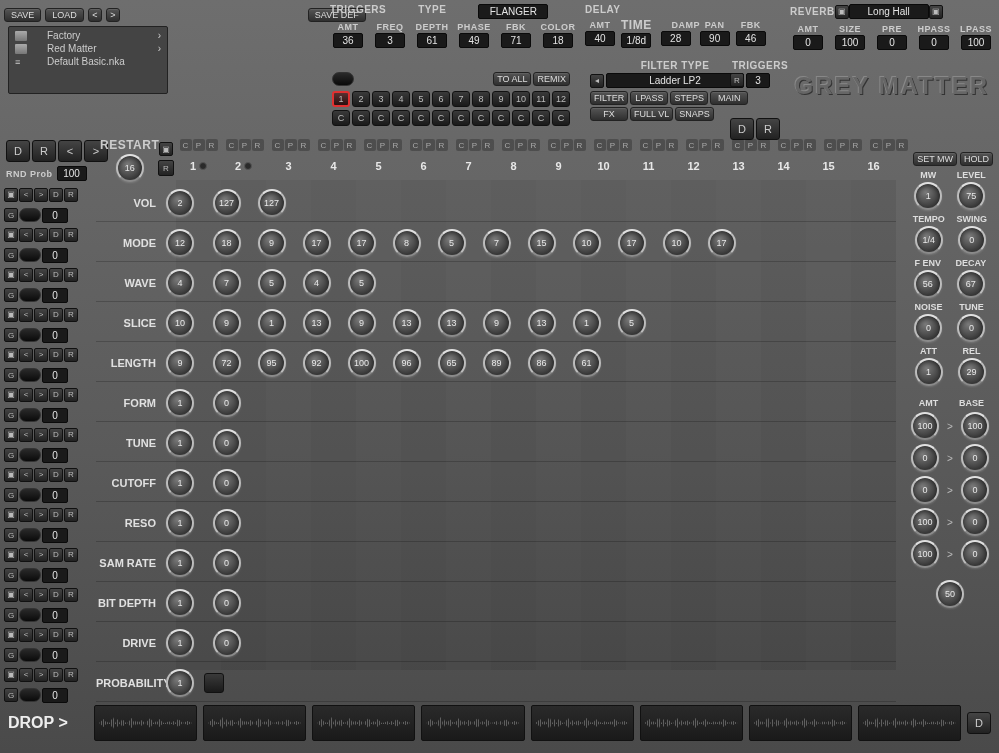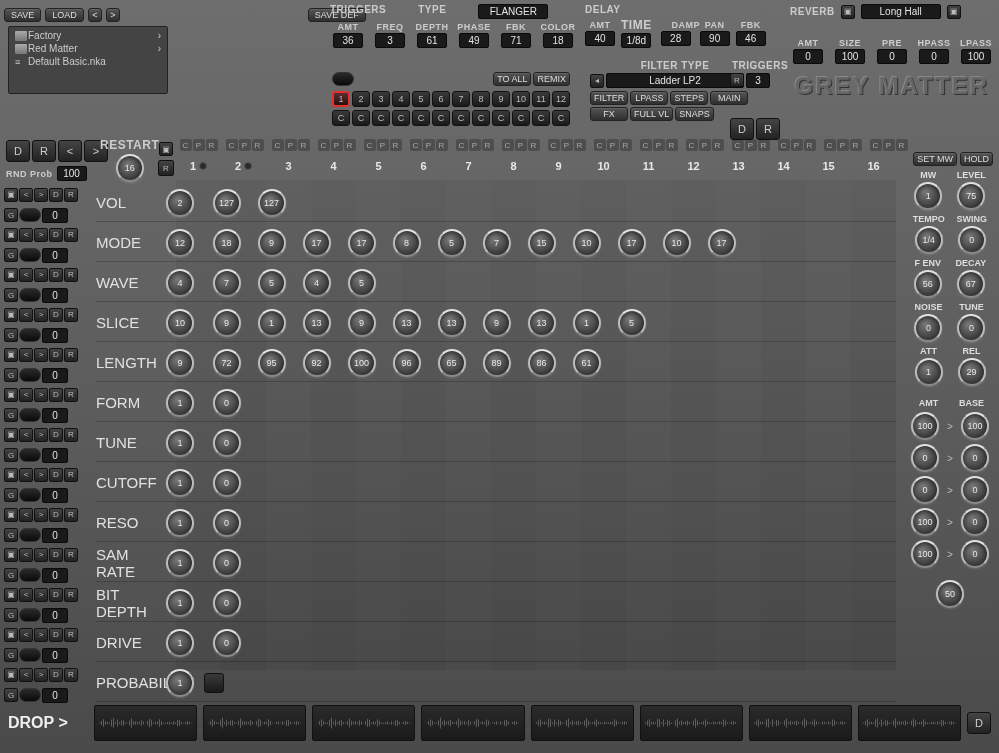--- a/index.html
+++ b/index.html
@@ -51,31 +51,31 @@
   background: radial-gradient(circle at 40% 35%, #7a7a7a, #3a3a3a 70%);
   border: 2px solid #bdbdbd;
   border-top-color:#e0e0e0;
   border-bottom-color:#8a8a8a;
   position: relative;
   display:inline-flex; align-items:center; justify-content:center;
   font-size:9px; color:#e8e8e8;
   box-shadow: inset 0 2px 4px rgba(0,0,0,0.4), 0 1px 2px rgba(255,255,255,0.15);
 }
 .rowlabel {
-  font-size: 15px;
-  font-weight: normal;
+  font-size: 11px;
+  font-weight: bold;
   color: #e0e0e0;
-  text-align: left;
+  text-align: right;
   padding-right: 8px;
   width: 68px;
   text-transform: uppercase;
 }
 .topbar { position:absolute; top:4px; left:4px; right:4px; height:22px; display:flex; align-items:center; gap:4px;}
 .preset-panel { position:absolute; top:26px; left:8px; width:160px; height:68px; background:#444; border:1px solid #222; border-radius:2px; padding:2px;}
-.preset-item { font-size:10px; color:#ccc; padding:1px 4px; display:flex; align-items:center; gap:1px;}
+.preset-item { font-size:10px; color:#ccc; padding:1px 4px; display:flex; align-items:center; gap:20px;}
 .preset-item .folder { width:12px; height:10px; background:linear-gradient(180deg,#aaa,#777); display:inline-block; border-radius:1px;}
 .mod-section { position:absolute; top:4px; left:330px; width:280px; }
 .mod-row { display:flex; gap:6px; margin-bottom:3px; align-items:center;}
 .mod-col { display:flex; flex-direction:column; align-items:center; gap:1px; width:36px;}
 .delay-section { position:absolute; top:4px; left:585px; width:180px; }
 .reverb-section { position:absolute; top:4px; left:790px; width:204px; }
 .filter-section { position:absolute; top:60px; left:590px; width:170px;}
 .trigger-section { position:absolute; top:60px; left:730px; width:60px;}
 .logo { position:absolute; top:72px; right:10px; font-size:24px; font-weight:bold; color:#666; letter-spacing:2px; text-shadow: -1px -1px 0 #888, 1px 1px 0 #333;}
 .channel-btns { position:absolute; top:72px; left:332px; display:flex; flex-direction:column; gap:3px;}
@@ -192,21 +192,21 @@
         <div class="valbox">90</div>
       </div>
       <div class="mod-col">
         <div class="hdr" style="font-size: 9px;">FBK</div>
         <div class="valbox">46</div>
       </div>
     </div>
 </div>
 
 <div class="reverb-section">
-  <div style="display:flex;align-items:center;gap:6px;margin-bottom:19px">
+  <div style="display:flex;align-items:center;gap:0;margin-bottom:5px">
     <span class="hdr">REVERB</span>
     <span class="tiny">▣</span>
     <span class="valbox" style="min-width:80px">Long Hall</span>
     <span class="tiny">▣</span>
   </div>
   <div class="mod-row" id="reverb-params">
       <div class="mod-col">
         <div class="hdr" style="font-size: 9px;">AMT</div>
         <div class="valbox">0</div>
       </div>

